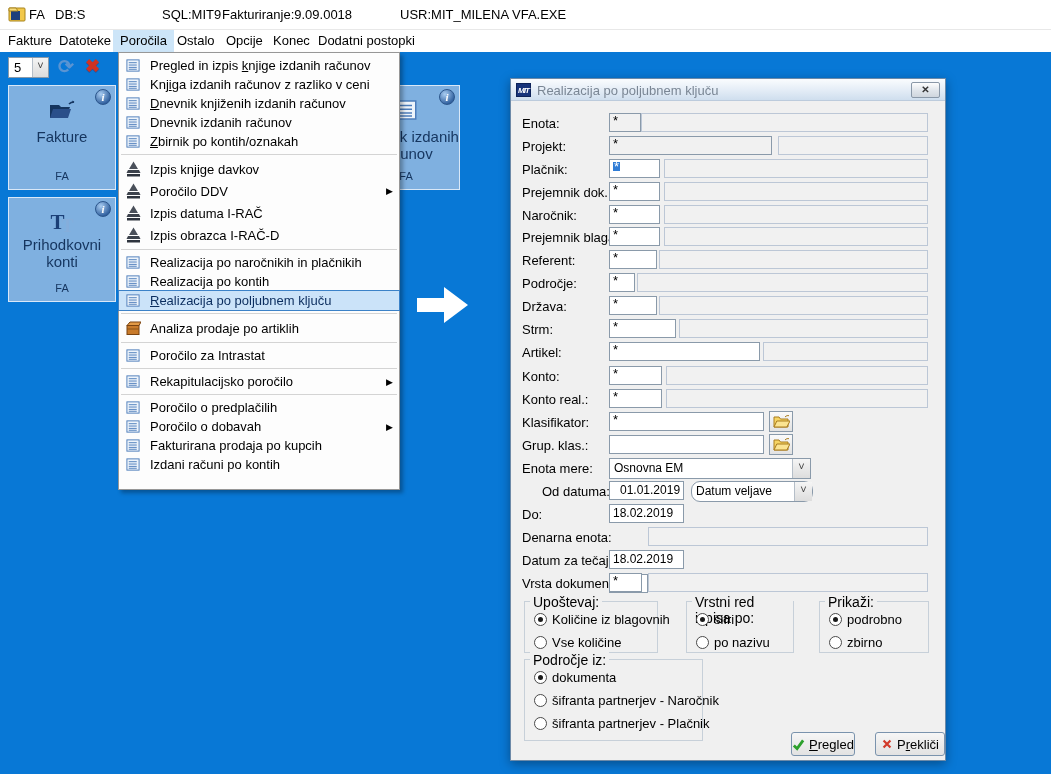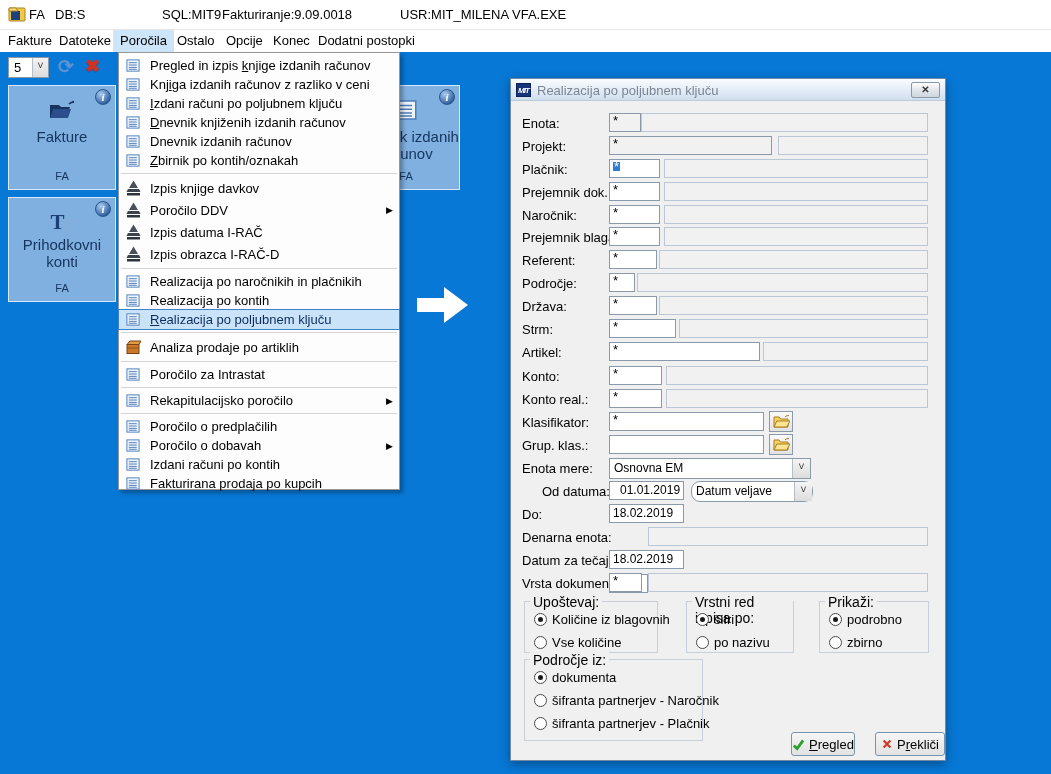--- a/index.html
+++ b/index.html
@@ -185,30 +185,20 @@
         <span class="lbl"><span>Knj</span><span class="mn">i</span><span>ga izdanih računov z razliko v ceni</span></span>
       </div>
       <div class="m-item">
         <span class="mi"><svg width="16" height="15" viewBox="0 0 16 16">
             <rect x="1.5" y="2" width="13" height="12" fill="#eef4fb" stroke="#4d7dbb"></rect>
             <line x1="3.5" y1="5" x2="12" y2="5" stroke="#4d7dbb"></line>
             <line x1="3.5" y1="7.5" x2="12" y2="7.5" stroke="#4d7dbb"></line>
             <line x1="3.5" y1="10" x2="12" y2="10" stroke="#4d7dbb"></line>
             <line x1="3.5" y1="12" x2="12" y2="12" stroke="#4d7dbb"></line>
           </svg></span>
-        <span class="lbl"><span></span><span class="mn">I</span><span>zdani računi po poljubnem ključu</span></span>
-      </div>
-      <div class="m-item">
-        <span class="mi"><svg width="16" height="15" viewBox="0 0 16 16">
-            <rect x="1.5" y="2" width="13" height="12" fill="#eef4fb" stroke="#4d7dbb"></rect>
-            <line x1="3.5" y1="5" x2="12" y2="5" stroke="#4d7dbb"></line>
-            <line x1="3.5" y1="7.5" x2="12" y2="7.5" stroke="#4d7dbb"></line>
-            <line x1="3.5" y1="10" x2="12" y2="10" stroke="#4d7dbb"></line>
-            <line x1="3.5" y1="12" x2="12" y2="12" stroke="#4d7dbb"></line>
-          </svg></span>
         <span class="lbl"><span></span><span class="mn">D</span><span>nevnik knjiženih izdanih računov</span></span>
       </div>
       <div class="m-item">
         <span class="mi"><svg width="16" height="15" viewBox="0 0 16 16">
             <rect x="1.5" y="2" width="13" height="12" fill="#eef4fb" stroke="#4d7dbb"></rect>
             <line x1="3.5" y1="5" x2="12" y2="5" stroke="#4d7dbb"></line>
             <line x1="3.5" y1="7.5" x2="12" y2="7.5" stroke="#4d7dbb"></line>
             <line x1="3.5" y1="10" x2="12" y2="10" stroke="#4d7dbb"></line>
             <line x1="3.5" y1="12" x2="12" y2="12" stroke="#4d7dbb"></line>
           </svg></span>
@@ -344,31 +334,31 @@
         <span class="sub">▶</span>
       </div>
       <div class="m-item">
         <span class="mi"><svg width="16" height="15" viewBox="0 0 16 16">
             <rect x="1.5" y="2" width="13" height="12" fill="#eef4fb" stroke="#4d7dbb"></rect>
             <line x1="3.5" y1="5" x2="12" y2="5" stroke="#4d7dbb"></line>
             <line x1="3.5" y1="7.5" x2="12" y2="7.5" stroke="#4d7dbb"></line>
             <line x1="3.5" y1="10" x2="12" y2="10" stroke="#4d7dbb"></line>
             <line x1="3.5" y1="12" x2="12" y2="12" stroke="#4d7dbb"></line>
           </svg></span>
+        <span class="lbl"><span>Fakturirana prodaja po kupcih</span><span class="mn"></span><span></span></span>
+      </div>
+      <div class="m-item">
+        <span class="mi"><svg width="16" height="15" viewBox="0 0 16 16">
+            <rect x="1.5" y="2" width="13" height="12" fill="#eef4fb" stroke="#4d7dbb"></rect>
+            <line x1="3.5" y1="5" x2="12" y2="5" stroke="#4d7dbb"></line>
+            <line x1="3.5" y1="7.5" x2="12" y2="7.5" stroke="#4d7dbb"></line>
+            <line x1="3.5" y1="10" x2="12" y2="10" stroke="#4d7dbb"></line>
+            <line x1="3.5" y1="12" x2="12" y2="12" stroke="#4d7dbb"></line>
+          </svg></span>
         <span class="lbl"><span>Izdani računi po kontih</span><span class="mn"></span><span></span></span>
-      </div>
-      <div class="m-item">
-        <span class="mi"><svg width="16" height="15" viewBox="0 0 16 16">
-            <rect x="1.5" y="2" width="13" height="12" fill="#eef4fb" stroke="#4d7dbb"></rect>
-            <line x1="3.5" y1="5" x2="12" y2="5" stroke="#4d7dbb"></line>
-            <line x1="3.5" y1="7.5" x2="12" y2="7.5" stroke="#4d7dbb"></line>
-            <line x1="3.5" y1="10" x2="12" y2="10" stroke="#4d7dbb"></line>
-            <line x1="3.5" y1="12" x2="12" y2="12" stroke="#4d7dbb"></line>
-          </svg></span>
-        <span class="lbl"><span>Fakturirana prodaja po kupcih</span><span class="mn"></span><span></span></span>
       </div>
     </div>
 
   <div class="dialog">
     <div class="dlg-title">
       <div class="mit-ico">MIT</div>
       <span class="txt">Realizacija po poljubnem ključu</span>
       <div class="dlg-close">✕</div>
     </div>
     <div id="dlg-body">

